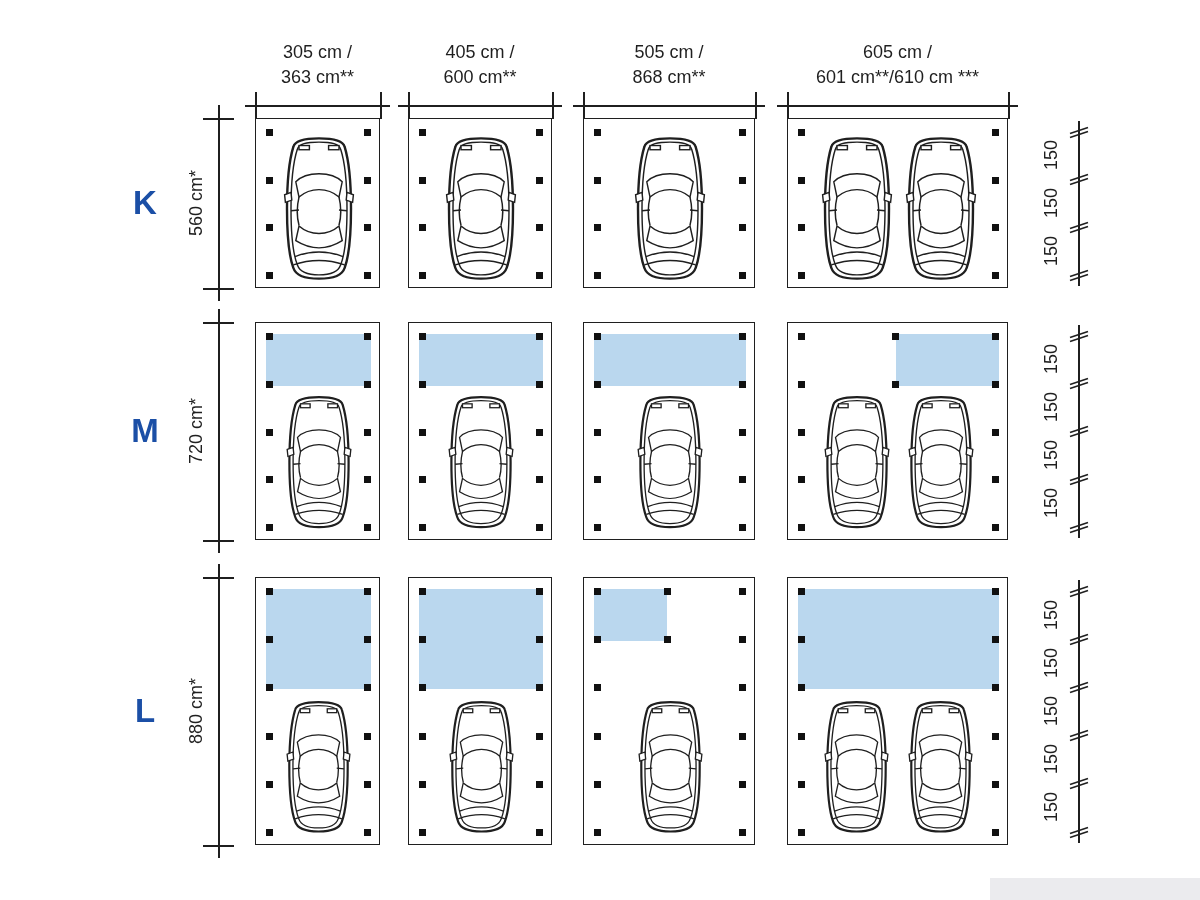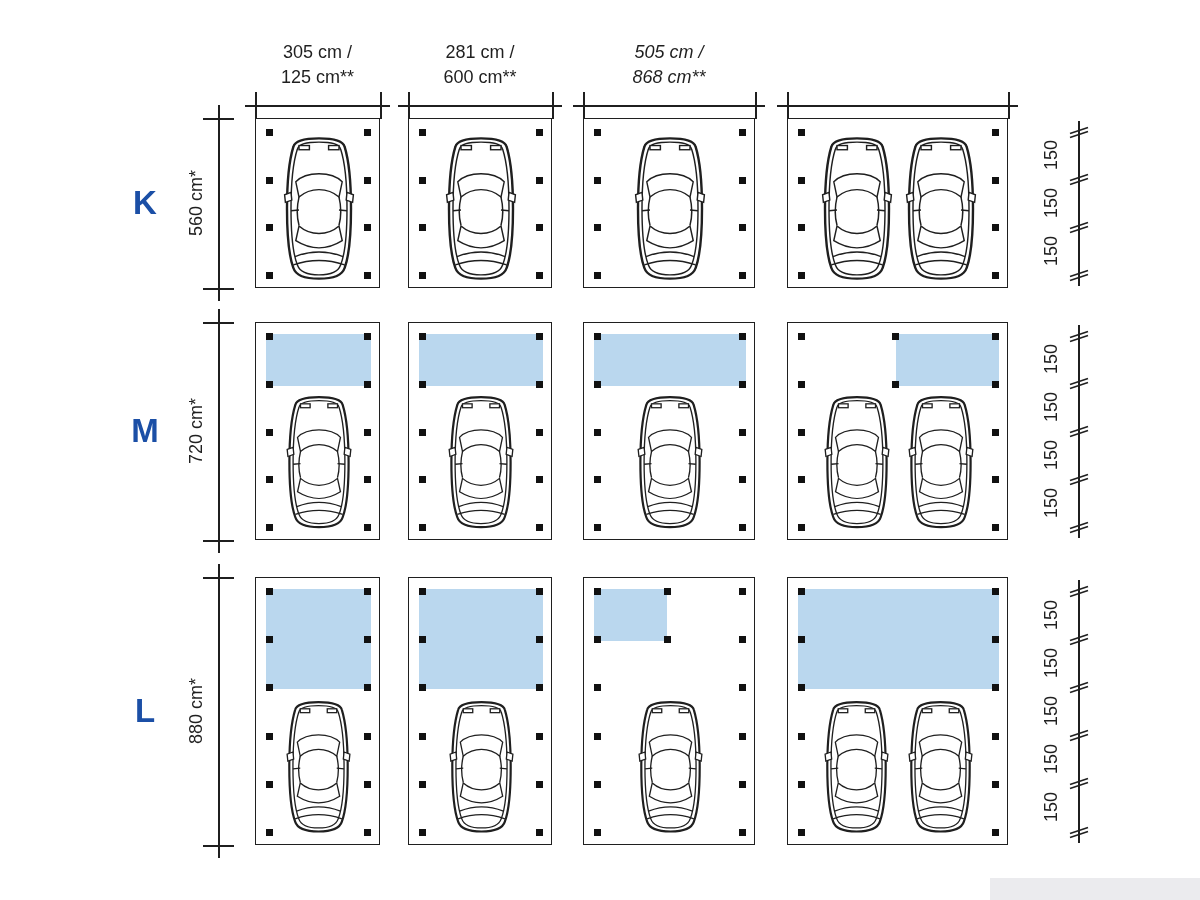--- a/index.html
+++ b/index.html
@@ -19,39 +19,43 @@
   .canopy{position:absolute;}
   .carwrap{position:absolute;}
   svg{display:block;}
 </style>
 </head>
 <body>
 
 <div id="canvas">
     <div class="hdr" style="left: 317.5px; top: 40px; color: rgb(31, 31, 31);">
       <span>305 cm /</span>
-      <span>125 cm**</span>
+      <span>363 cm**</span>
     </div>
     <div class="hline" style="left: 245px; top: 105px; width: 145px; height: 1.7px;"></div>
     <div class="tick" style="left: 255px; top: 92px; width: 1.7px; height: 27px;"></div>
     <div class="tick" style="left: 380px; top: 92px; width: 1.7px; height: 27px;"></div>
     <div class="hdr" style="left: 480px; top: 40px; color: rgb(31, 31, 31);">
-      <span>281 cm /</span>
+      <span>405 cm /</span>
       <span>600 cm**</span>
     </div>
     <div class="hline" style="left: 398px; top: 105px; width: 164px; height: 1.7px;"></div>
     <div class="tick" style="left: 408px; top: 92px; width: 1.7px; height: 27px;"></div>
     <div class="tick" style="left: 552px; top: 92px; width: 1.7px; height: 27px;"></div>
-    <div class="hdr" style="left: 669px; top: 40px; color: rgb(31, 31, 31); font-style: italic;">
+    <div class="hdr" style="left: 669px; top: 40px; color: rgb(31, 31, 31);">
       <span>505 cm /</span>
       <span>868 cm**</span>
     </div>
     <div class="hline" style="left: 573px; top: 105px; width: 192px; height: 1.7px;"></div>
     <div class="tick" style="left: 583px; top: 92px; width: 1.7px; height: 27px;"></div>
     <div class="tick" style="left: 755px; top: 92px; width: 1.7px; height: 27px;"></div>
+    <div class="hdr" style="left: 897.5px; top: 40px; color: rgb(31, 31, 31);">
+      <span>605 cm /</span>
+      <span>601 cm**/610 cm ***</span>
+    </div>
     <div class="hline" style="left: 777px; top: 105px; width: 241px; height: 1.7px;"></div>
     <div class="tick" style="left: 787px; top: 92px; width: 1.7px; height: 27px;"></div>
     <div class="tick" style="left: 1008px; top: 92px; width: 1.7px; height: 27px;"></div>
     <div class="letter" style="left: 145px; top: 203px; color: rgb(27, 79, 166);">K</div>
     <div class="vline" style="left: 218px; top: 105px; width: 1.7px; height: 196px;"></div>
     <div class="tick" style="left: 203px; top: 118px; width: 31px; height: 1.7px;"></div>
     <div class="tick" style="left: 203px; top: 288px; width: 31px; height: 1.7px;"></div>
     <div class="rot" style="left: 196px; top: 203px;">560 cm*</div>
     <div class="vline" style="left: 1078px; top: 120.5px; width: 1.7px; height: 165px;"></div>
     <div class="abs" style="left: 1069px; top: 122.5px;">

